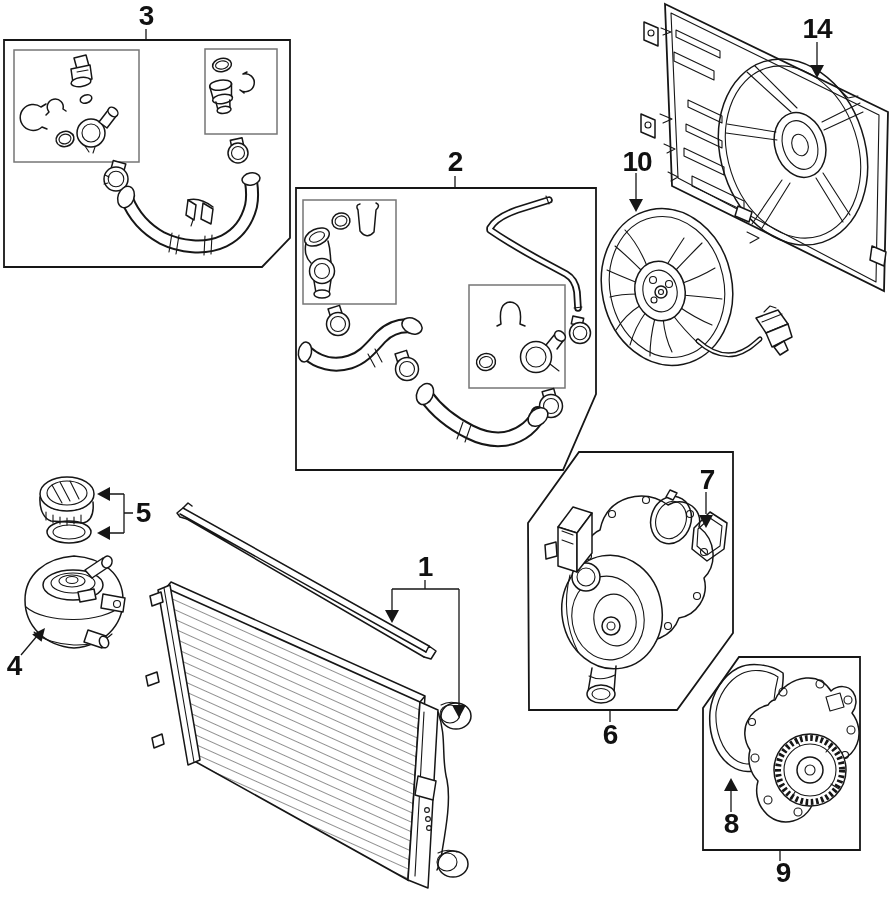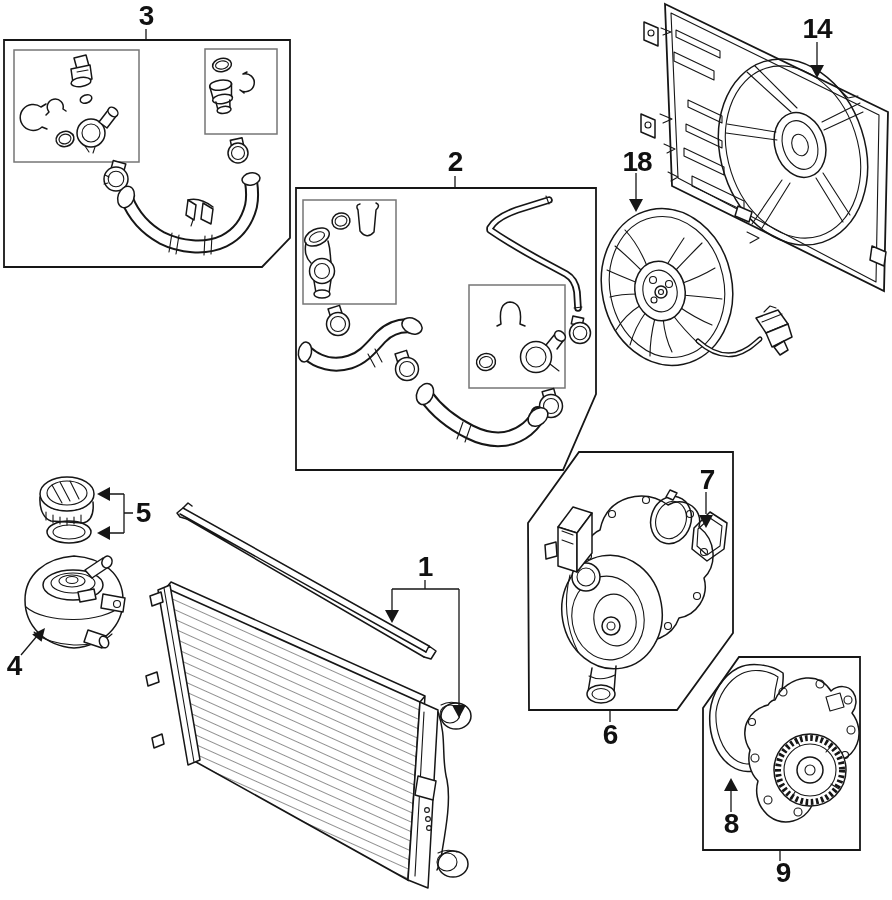--- a/index.html
+++ b/index.html
@@ -401,15 +401,15 @@
 
 <div class="callout" style="left:425px;top:567px">1</div>
 <div class="callout" style="left:455px;top:162px">2</div>
 <div class="callout" style="left:146px;top:16px">3</div>
 <div class="callout" style="left:14px;top:666px">4</div>
 <div class="callout" style="left:143px;top:513px">5</div>
 <div class="callout" style="left:610px;top:735px">6</div>
 <div class="callout" style="left:707px;top:480px">7</div>
 <div class="callout" style="left:731px;top:824px">8</div>
 <div class="callout" style="left:783px;top:873px">9</div>
-<div class="callout" style="left:637px;top:162px">18</div>
+<div class="callout" style="left:637px;top:162px">10</div>
 <div class="callout" style="left:817px;top:29px">14</div>
 </div>
 
 </body></html>

